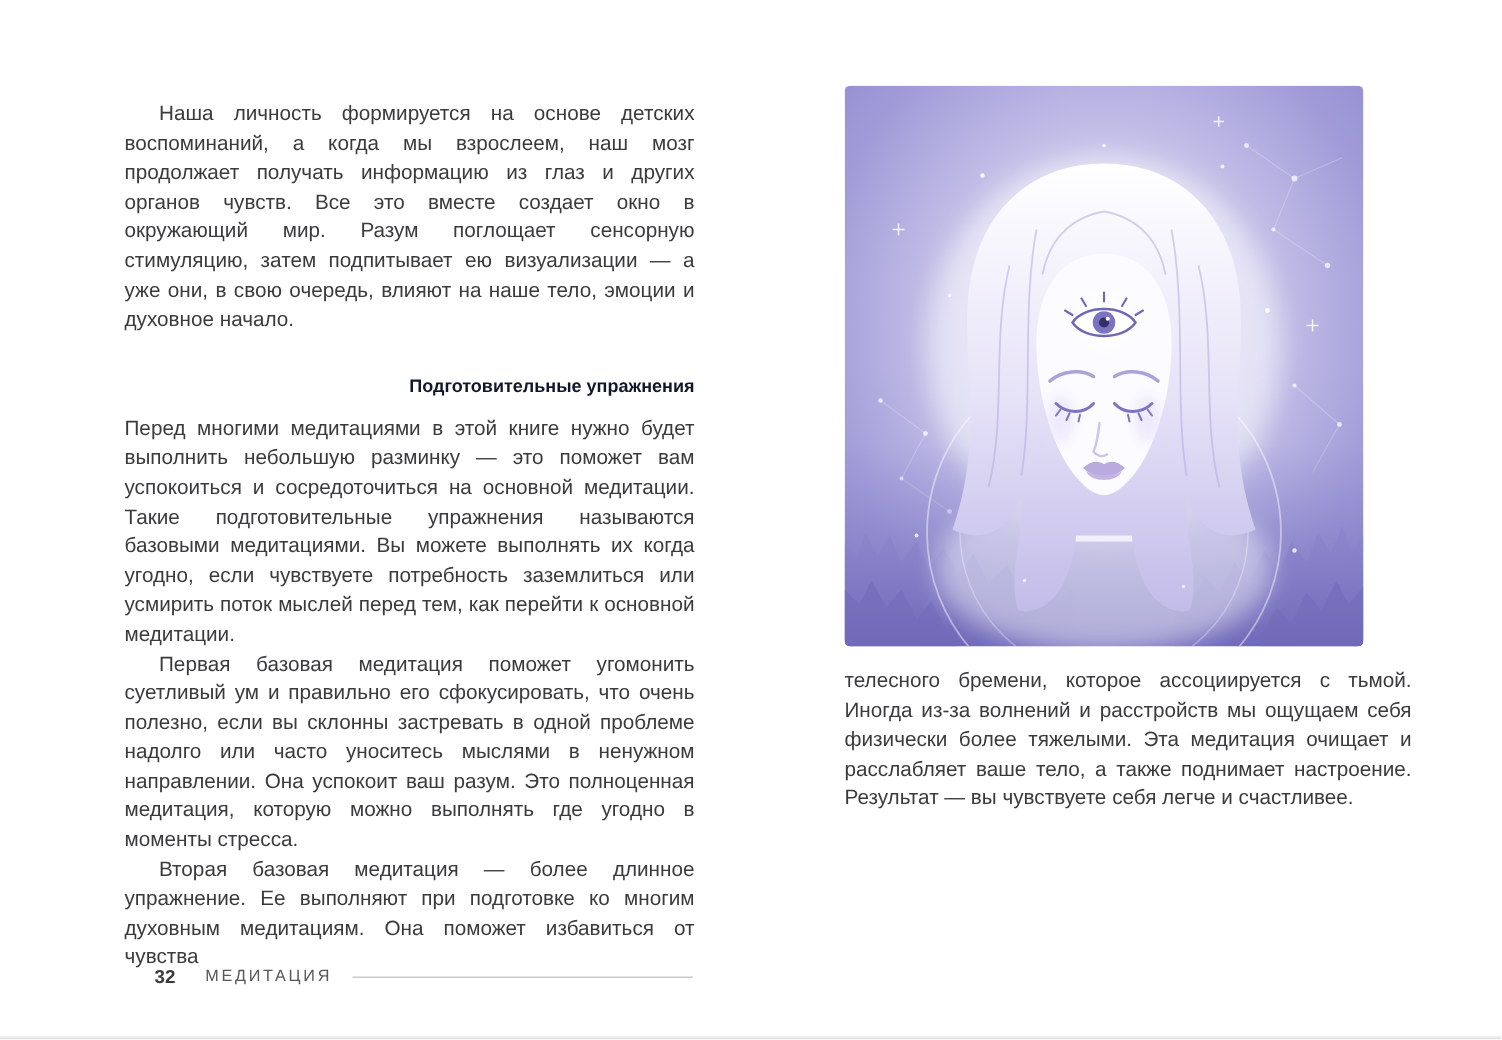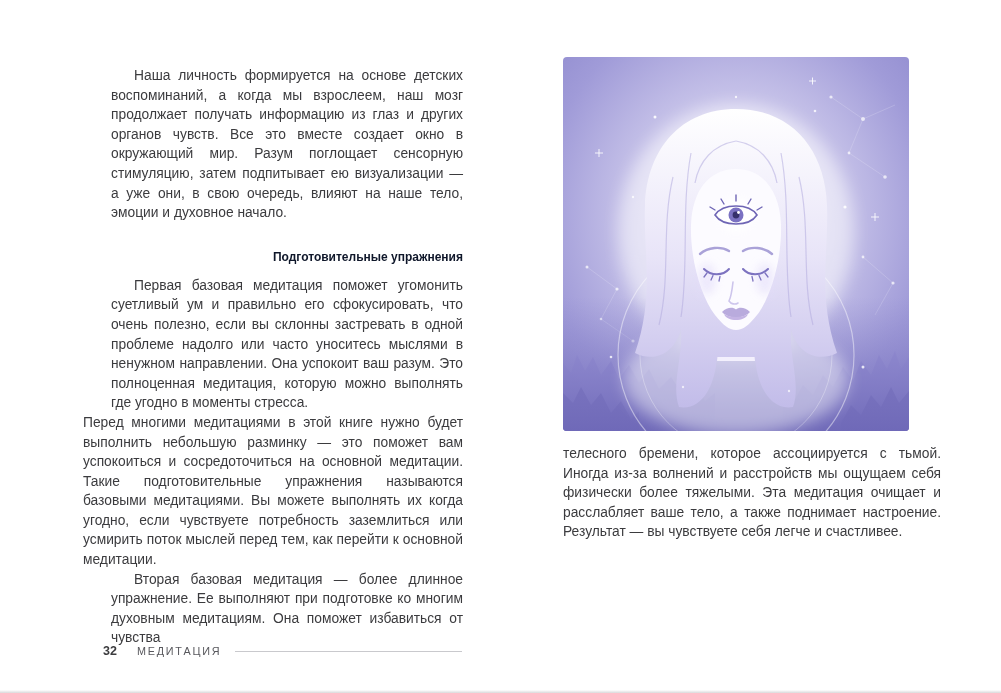--- a/index.html
+++ b/index.html
@@ -16,21 +16,21 @@
     font-size:13.8px;
     line-height:19.6px;
     text-align:justify;
     hyphens:auto;
     -webkit-hyphens:auto;
   }
   .col-left  { left:83px;  top:66px; width:380px; }
   .col-right { left:563px; top:57px; width:378px; }
 
   p.body { margin:0; }
-  p.indent { text-indent:23px;margin-left:28px; }
+  p.indent { text-indent:23px; }
 
   h2.heading {
     color:#0f172a;
     font-size:12px;
     line-height:21px;
     font-weight:bold;
     text-align:right;
     margin:24px 0 8px 0;
   }
 
@@ -72,22 +72,22 @@
   }
 </style>
 </head>
 <body>
 
 <div class="spread">
 
   <section class="col col-left">
     <p class="body indent">Наша личность формируется на основе детских воспоминаний, а когда мы взрослеем, наш мозг продолжает получать информацию из глаз и других органов чувств. Все это вместе создает окно в окружающий мир. Разум поглощает сенсорную стимуляцию, затем подпитывает ею визуализации — а уже они, в свою очередь, влияют на наше тело, эмоции и духовное начало.</p>
     <h2 class="heading">Подготовительные упражнения</h2>
+    <p class="body">Перед многими медитациями в этой книге нужно будет выполнить небольшую разминку — это поможет вам успокоиться и сосредоточиться на основной медитации. Такие подготовительные упражнения называются базовыми медитациями. Вы можете выполнять их когда угодно, если чувствуете потребность заземлиться или усмирить поток мыслей перед тем, как перейти к основной медитации.</p>
     <p class="body indent">Первая базовая медитация поможет угомонить суетливый ум и правильно его сфокусировать, что очень полезно, если вы склонны застревать в одной проблеме надолго или часто уноситесь мыслями в ненужном направлении. Она успокоит ваш разум. Это полноценная медитация, которую можно выполнять где угодно в моменты стресса.</p>
-    <p class="body">Перед многими медитациями в этой книге нужно будет выполнить небольшую разминку — это поможет вам успокоиться и сосредоточиться на основной медитации. Такие подготовительные упражнения называются базовыми медитациями. Вы можете выполнять их когда угодно, если чувствуете потребность заземлиться или усмирить поток мыслей перед тем, как перейти к основной медитации.</p>
     <p class="body indent">Вторая базовая медитация — более длинное упражнение. Ее выполняют при подготовке ко многим духовным медитациям. Она поможет избавиться от чувства</p>
   </section>
 
   <section class="col col-right">
     <figure class="illustration">
       <svg width="346" height="374" viewBox="0 0 346 374" xmlns="http://www.w3.org/2000/svg">
         <defs>
           <radialGradient id="bg" cx="0.5" cy="0.42" r="0.78">
             <stop offset="0" stop-color="#efecfa"></stop>
             <stop offset="0.38" stop-color="#c9c5ea"></stop>

